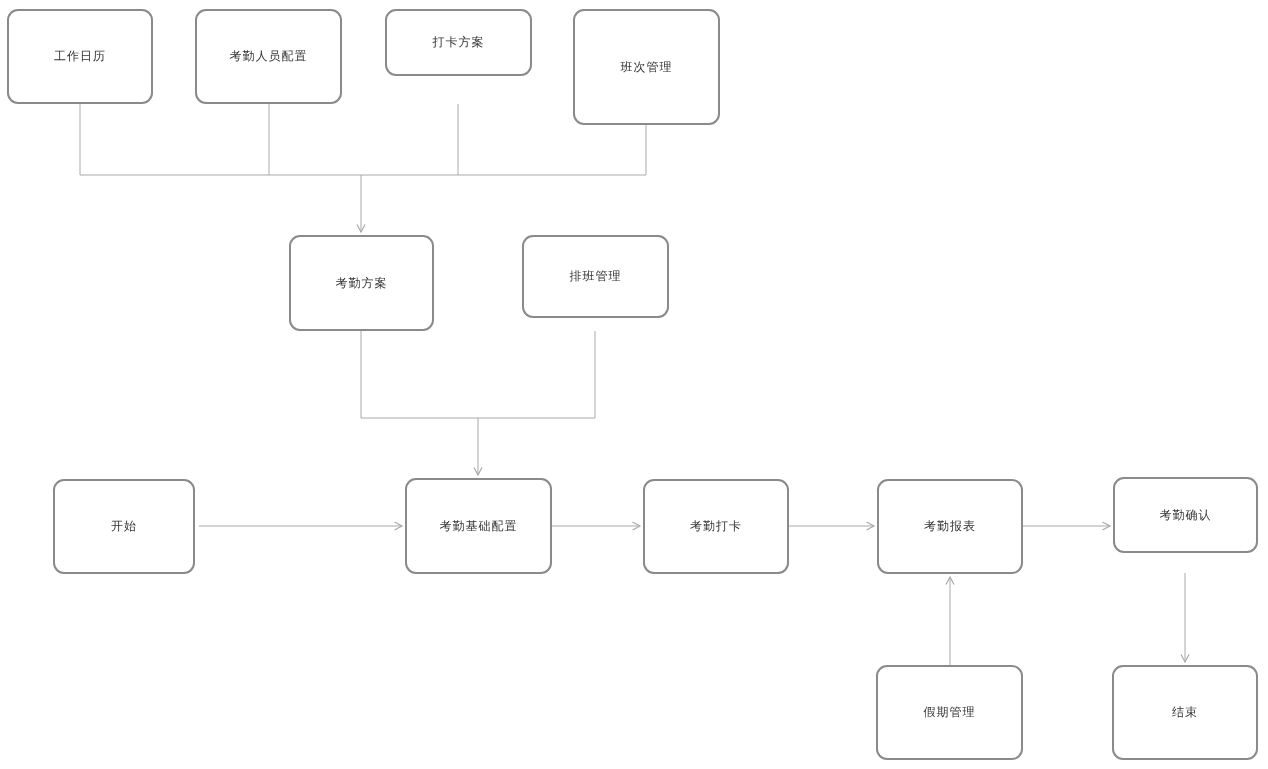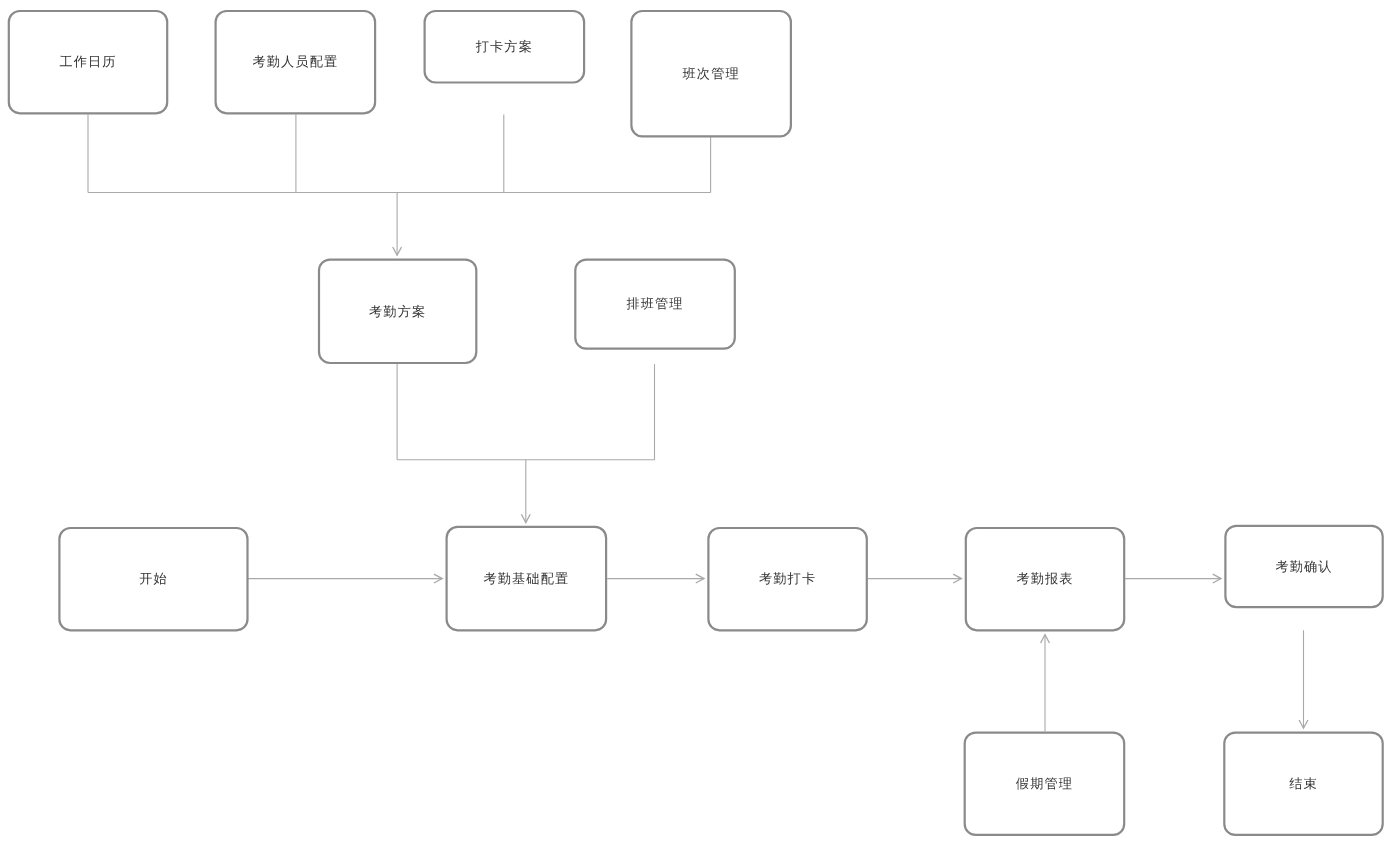--- a/index.html
+++ b/index.html
@@ -98,21 +98,21 @@
       </div>
       <div class="node" style="left: 573px; top: 9px; width: 147px; height: 116px;">
         <span class="node-label">班次管理</span>
       </div>
       <div class="node" style="left: 289px; top: 235px; width: 145px; height: 96px;">
         <span class="node-label">考勤方案</span>
       </div>
       <div class="node" style="left: 522px; top: 235px; width: 147px; height: 83px;">
         <span class="node-label">排班管理</span>
       </div>
-      <div class="node" style="left: 53px; top: 479px; width: 173px; height: 95px;">
+      <div class="node" style="left: 53px; top: 479px; width: 142px; height: 95px;">
         <span class="node-label">开始</span>
       </div>
       <div class="node" style="left: 405px; top: 478px; width: 147px; height: 96px;">
         <span class="node-label">考勤基础配置</span>
       </div>
       <div class="node" style="left: 643px; top: 479px; width: 146px; height: 95px;">
         <span class="node-label">考勤打卡</span>
       </div>
       <div class="node" style="left: 877px; top: 479px; width: 146px; height: 95px;">
         <span class="node-label">考勤报表</span>

